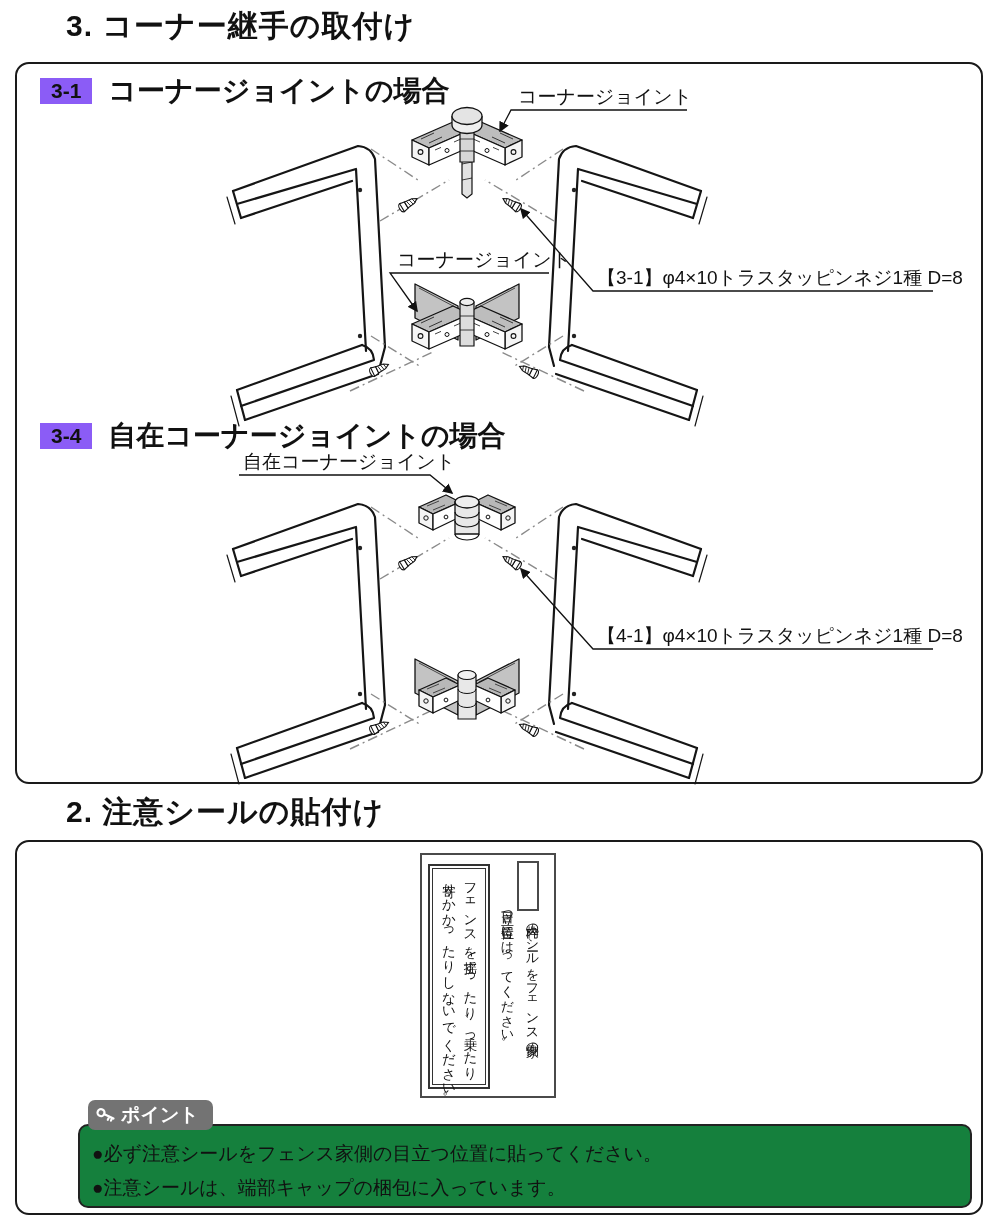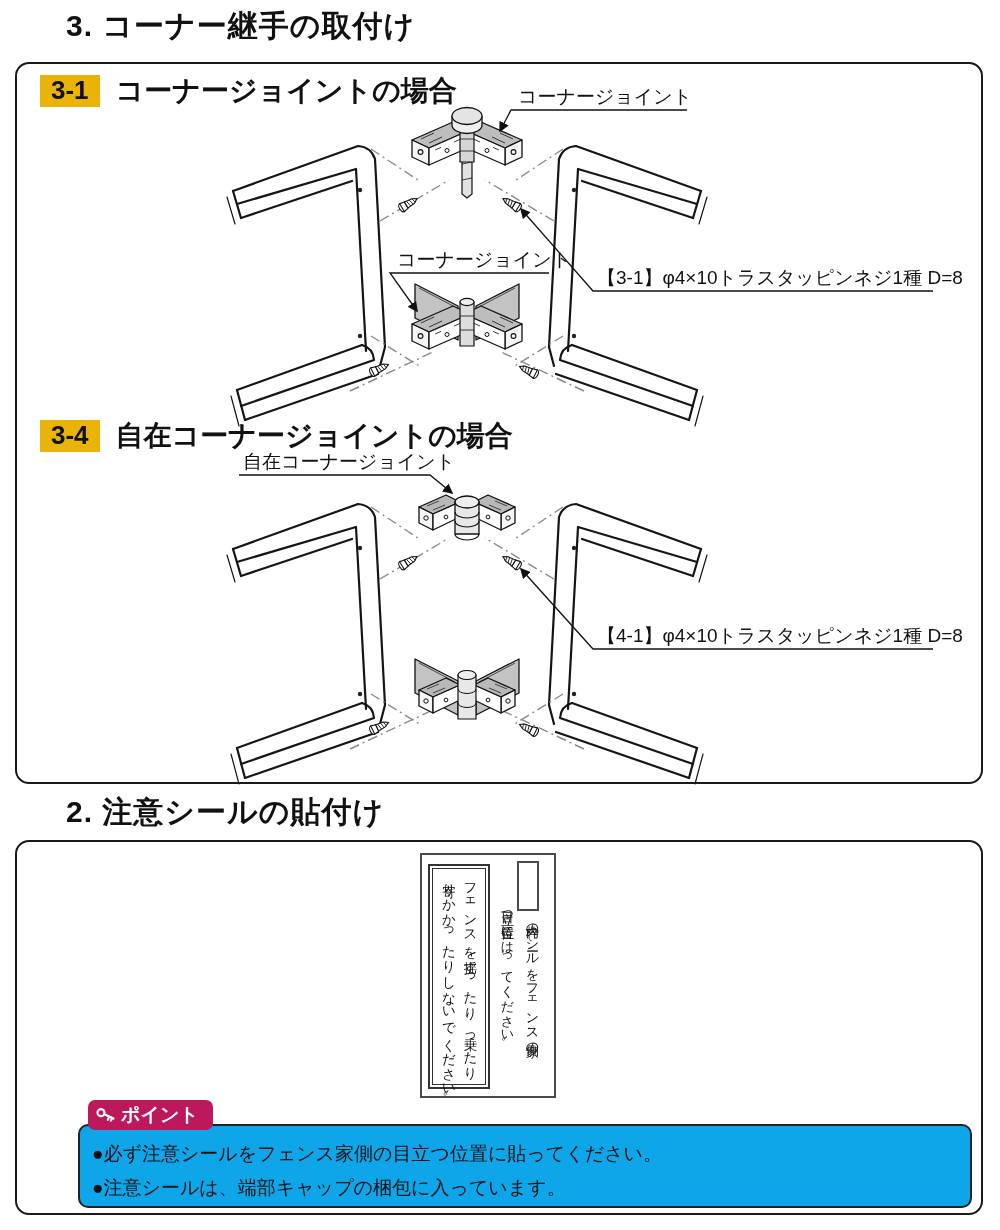--- a/index.html
+++ b/index.html
@@ -1,41 +1,41 @@
 <!DOCTYPE html>
 <html><head>
 <meta charset="utf-8">
 <style>
   html,body{margin:0;padding:0;background:#ffffff;}
   .page{position:relative;width:1000px;height:1230px;background:#fff;
         font-family:"Liberation Sans","DejaVu Sans",sans-serif;color:#111;overflow:hidden;}
   .h-title{position:absolute;font-size:30px;font-weight:bold;letter-spacing:1px;white-space:nowrap;margin-left:48px;}
   .frame-box{position:absolute;border:2.5px solid #1a1a1a;border-radius:14px;background:#fff;box-sizing:border-box;}
   .subhead{position:absolute;display:flex;align-items:center;gap:16px;white-space:nowrap;}
-  .badge{display:inline-block;background:#eab308;font-weight:bold;font-size:26px;padding:0 11px;line-height:1.2;}
+  .badge{display:inline-block;background:#8b5cf6;font-weight:bold;font-size:21px;padding:0 11px;line-height:1.2;}
   .subhead-label{font-size:28px;font-weight:bold;}
   svg.diagram{position:absolute;overflow:visible;}
   svg text{font-size:19px;fill:#111;font-family:"Liberation Sans","DejaVu Sans",sans-serif;}
   .vtext{position:absolute;writing-mode:vertical-rl;text-orientation:mixed;font-size:13px;
          line-height:1;letter-spacing:0px;white-space:nowrap;color:#111;}
   .fig-outer{position:absolute;left:420px;top:853px;width:136px;height:245px;
              border:2px solid #4a4a4a;background:#fff;box-sizing:border-box;}
   .swatch-rect{position:absolute;left:517px;top:861px;width:22px;height:50px;border:2px solid #4a4a4a;box-sizing:border-box;}
   .sticker{position:absolute;left:428px;top:864px;width:62px;height:225px;border:2px solid #333;box-sizing:border-box;background:#fff;}
   .sticker-innerline{position:absolute;left:2px;top:2px;right:2px;bottom:2px;border:1.5px solid #333;}
   .sticker-text{position:absolute;left:2px;top:2px;right:2px;bottom:2px;padding:6px 5px 4px 3px;
                 writing-mode:vertical-rl;text-orientation:mixed;font-size:13.5px;line-height:1.6;color:#111;}
   .sticker-text span{display:block;white-space:nowrap;}
   .point-badge{position:absolute;left:88px;top:1100px;height:30px;display:flex;align-items:center;
-               padding:0 14px 0 33px;border-radius:7px;background:#be185d;color:#fff;
+               padding:0 14px 0 33px;border-radius:7px;background:#737373;color:#fff;
                font-size:19px;font-weight:bold;z-index:3;}
   .key-ic{position:absolute;left:7px;top:4px;}
   .point-box{position:absolute;left:78px;top:1124px;width:894px;height:84px;border:2.5px solid #222;
              border-radius:10px;padding:11px 0 0 12px;font-size:19px;line-height:1.8;box-sizing:border-box;
-             background:#0ea5e9;z-index:2;white-space:nowrap;}
+             background:#15803d;z-index:2;white-space:nowrap;}
 </style>
 </head>
 <body>
 
 <div class="page">
 
   <svg width="0" height="0" style="position:absolute" aria-hidden="true">
     <defs>
       <marker id="arr" viewBox="0 0 10 10" refX="8.5" refY="5" markerWidth="8" markerHeight="8" orient="auto">
         <path d="M0,0 L10,5 L0,10 Z" fill="#111"></path>

